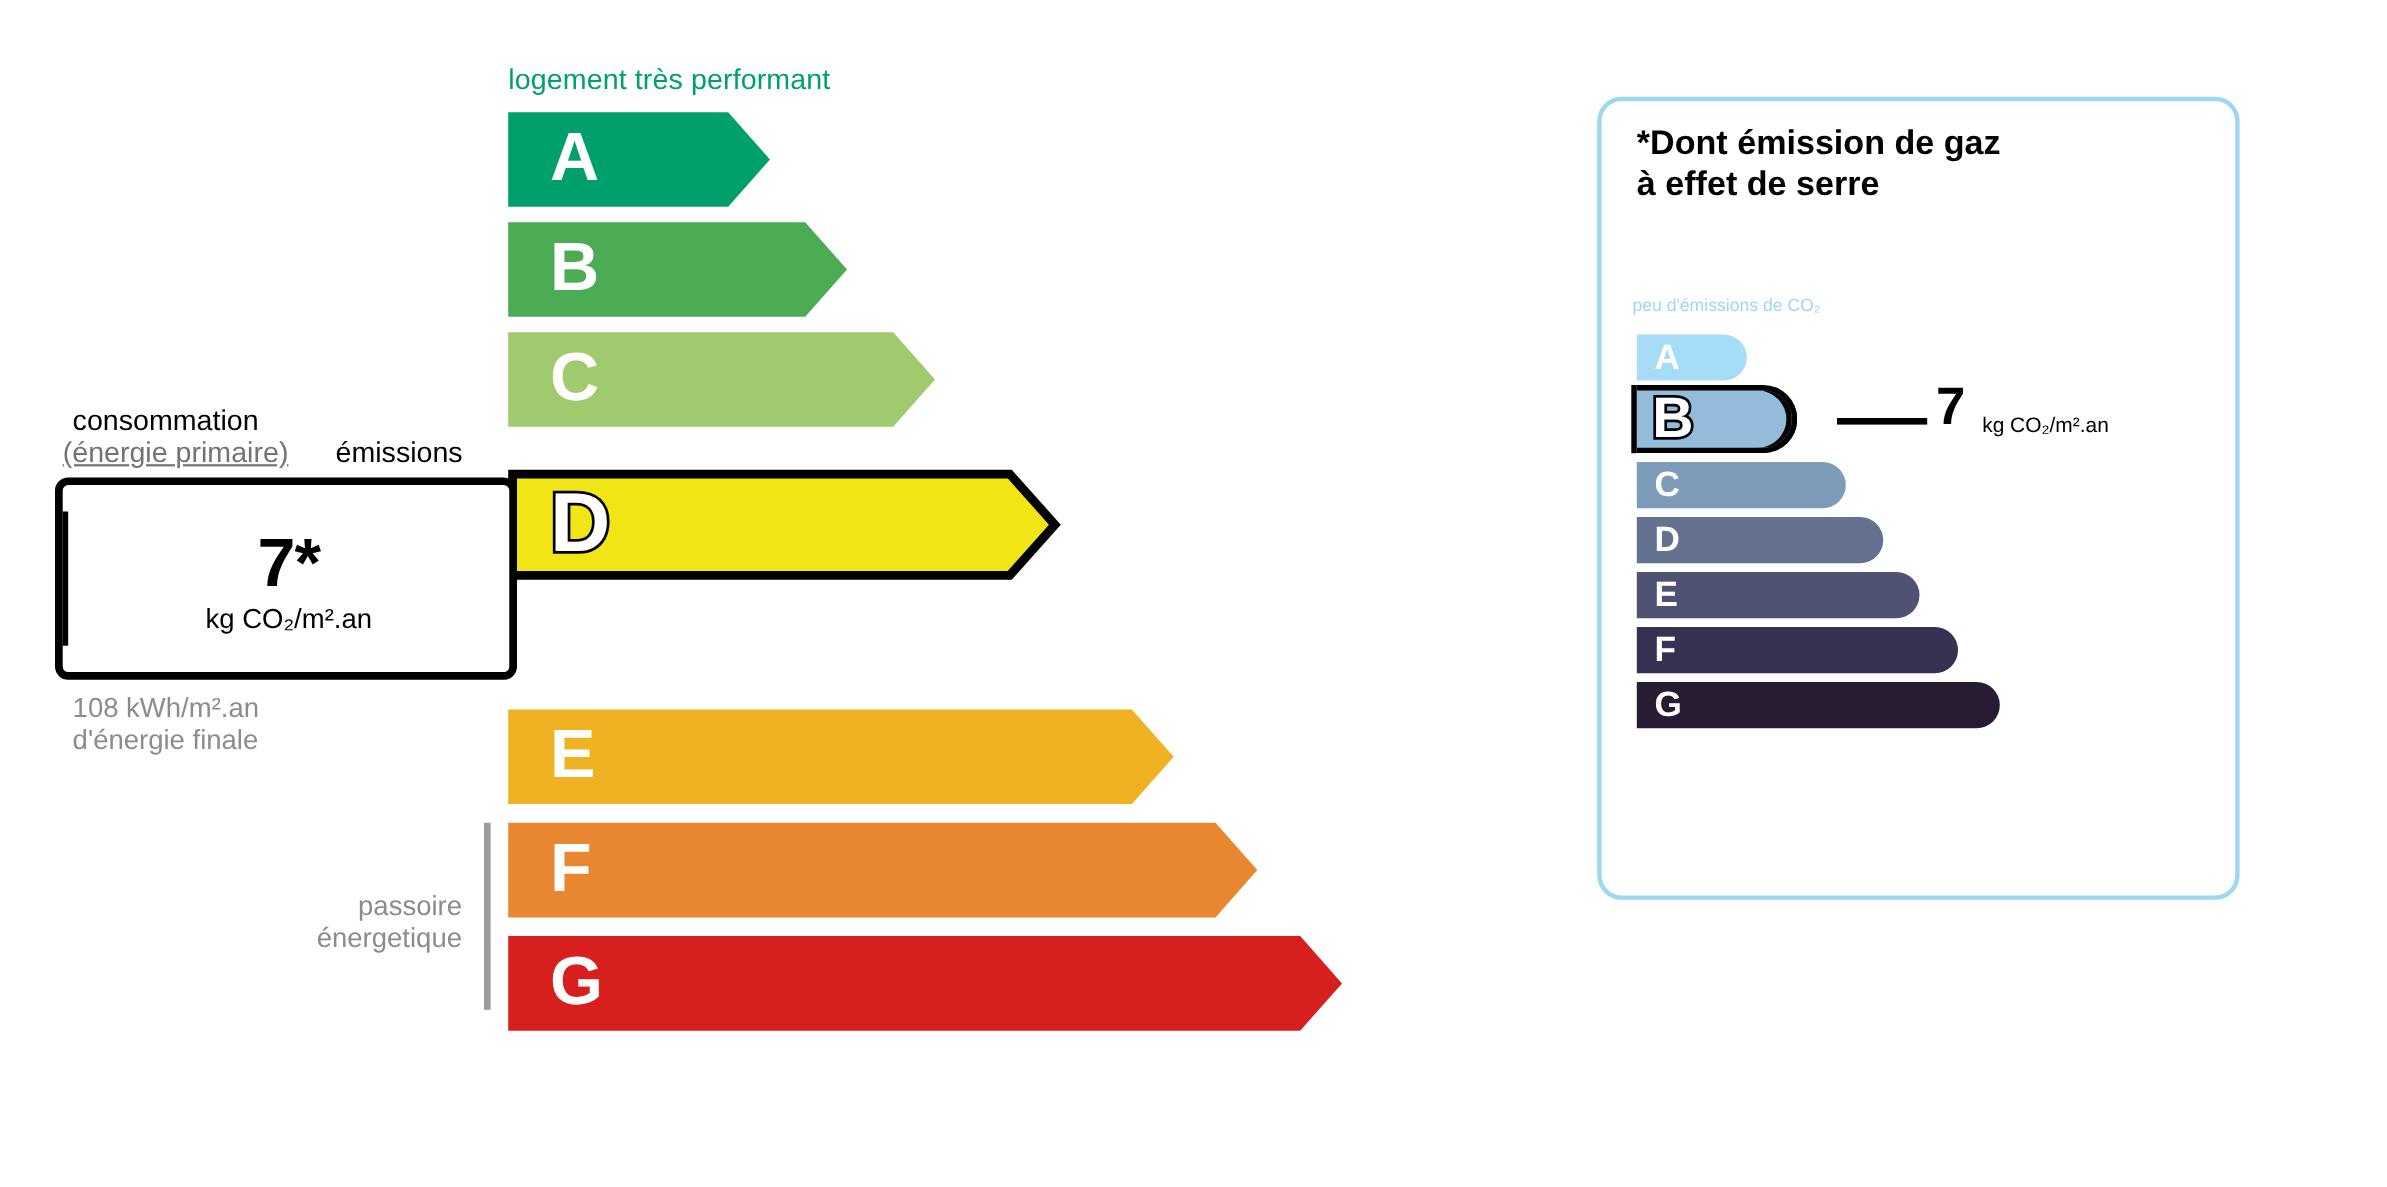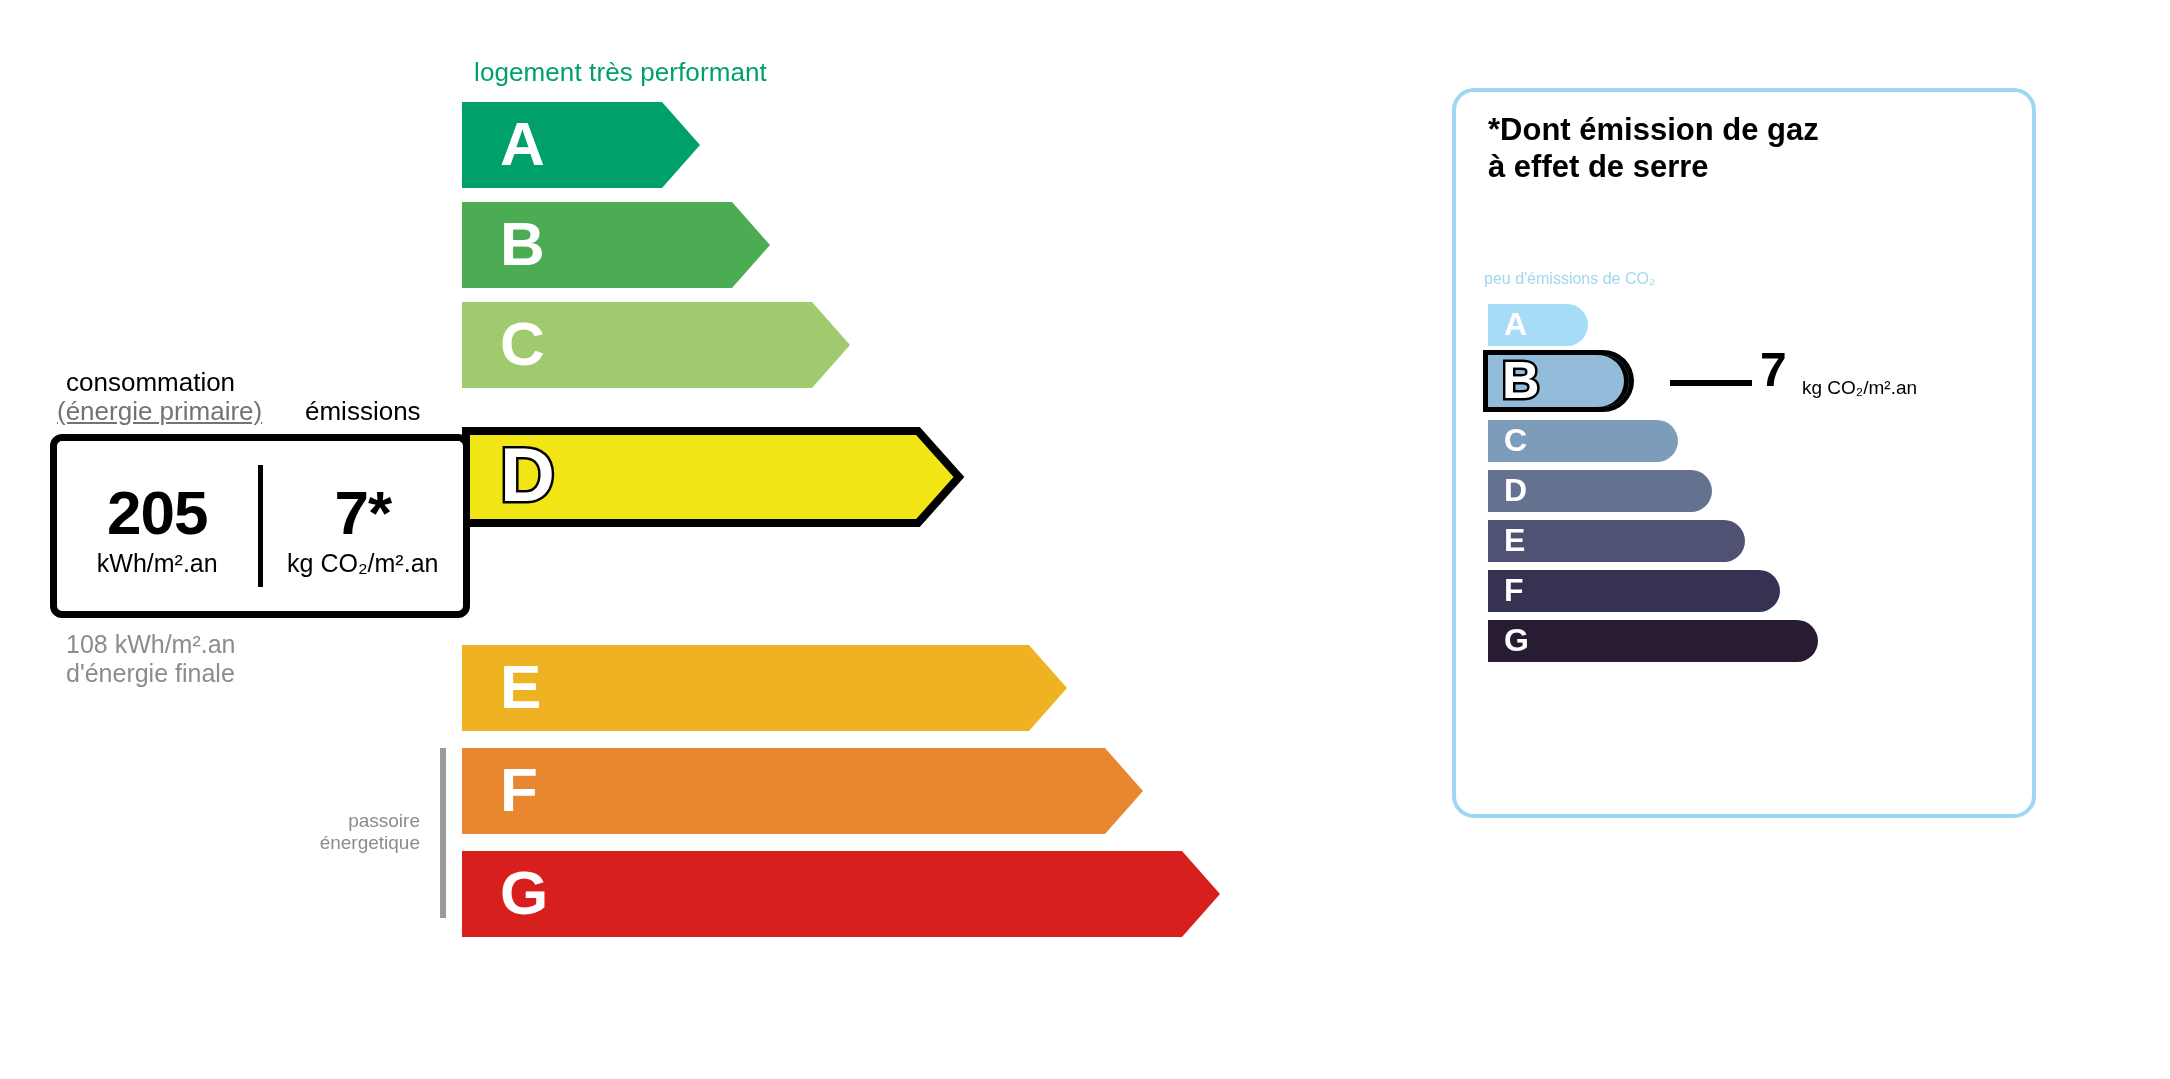--- a/index.html
+++ b/index.html
@@ -19,21 +19,21 @@
 
   
   #energy-panel {
     position: absolute;
     left: 0; top: 0;
     width: 1400px; height: 1079px;
   }
 
   .top-caption {
     position: absolute;
-    left: 474px; top: 57px;
+    left: 462px; top: 57px;
     font-size: 26px;
     color: #00a06d;
     white-space: nowrap;
     letter-spacing: .1px;
   }
   .bottom-caption {
     position: absolute;
     left: 462px; top: 955px;
     font-size: 26px;
     color: #e2231a;
@@ -128,21 +128,21 @@
     position: absolute;
     left: 440px; top: 748px;
     width: 6px; height: 170px;
     background: #9b9b9b;
   }
   #passoire-label {
     position: absolute;
     left: 180px; top: 810px;
     width: 240px;
     text-align: right;
-    font-size: 19px;
+    font-size: 25px;
     color: #8c8c8c;
     line-height: 1.16;
     white-space: pre-line;
   }
 
   
   #co2-panel {
     position: absolute;
     left: 1452px; top: 88px;
     width: 584px; height: 730px;
@@ -297,24 +297,20 @@
       </svg>
       <span class="bar-letter">G</span>
     </div>
 
 
     <div class="hdr" id="hdr-conso">consommation</div>
     <div class="hdr" id="hdr-conso2">(énergie primaire)</div>
     <div class="hdr" id="hdr-emis">émissions</div>
 
     <div id="value-box">
-      <div class="vb-cell">
-        <div class="vb-number">205</div>
-        <div class="vb-unit">kWh/m².an</div>
-      </div>
       <div class="vb-divider"></div>
       <div class="vb-cell">
         <div class="vb-number">7*</div>
         <div class="vb-unit">kg CO₂/m².an</div>
       </div>
     </div>
 
     <div id="finale">108 kWh/m².an
 d'énergie finale</div>
 

